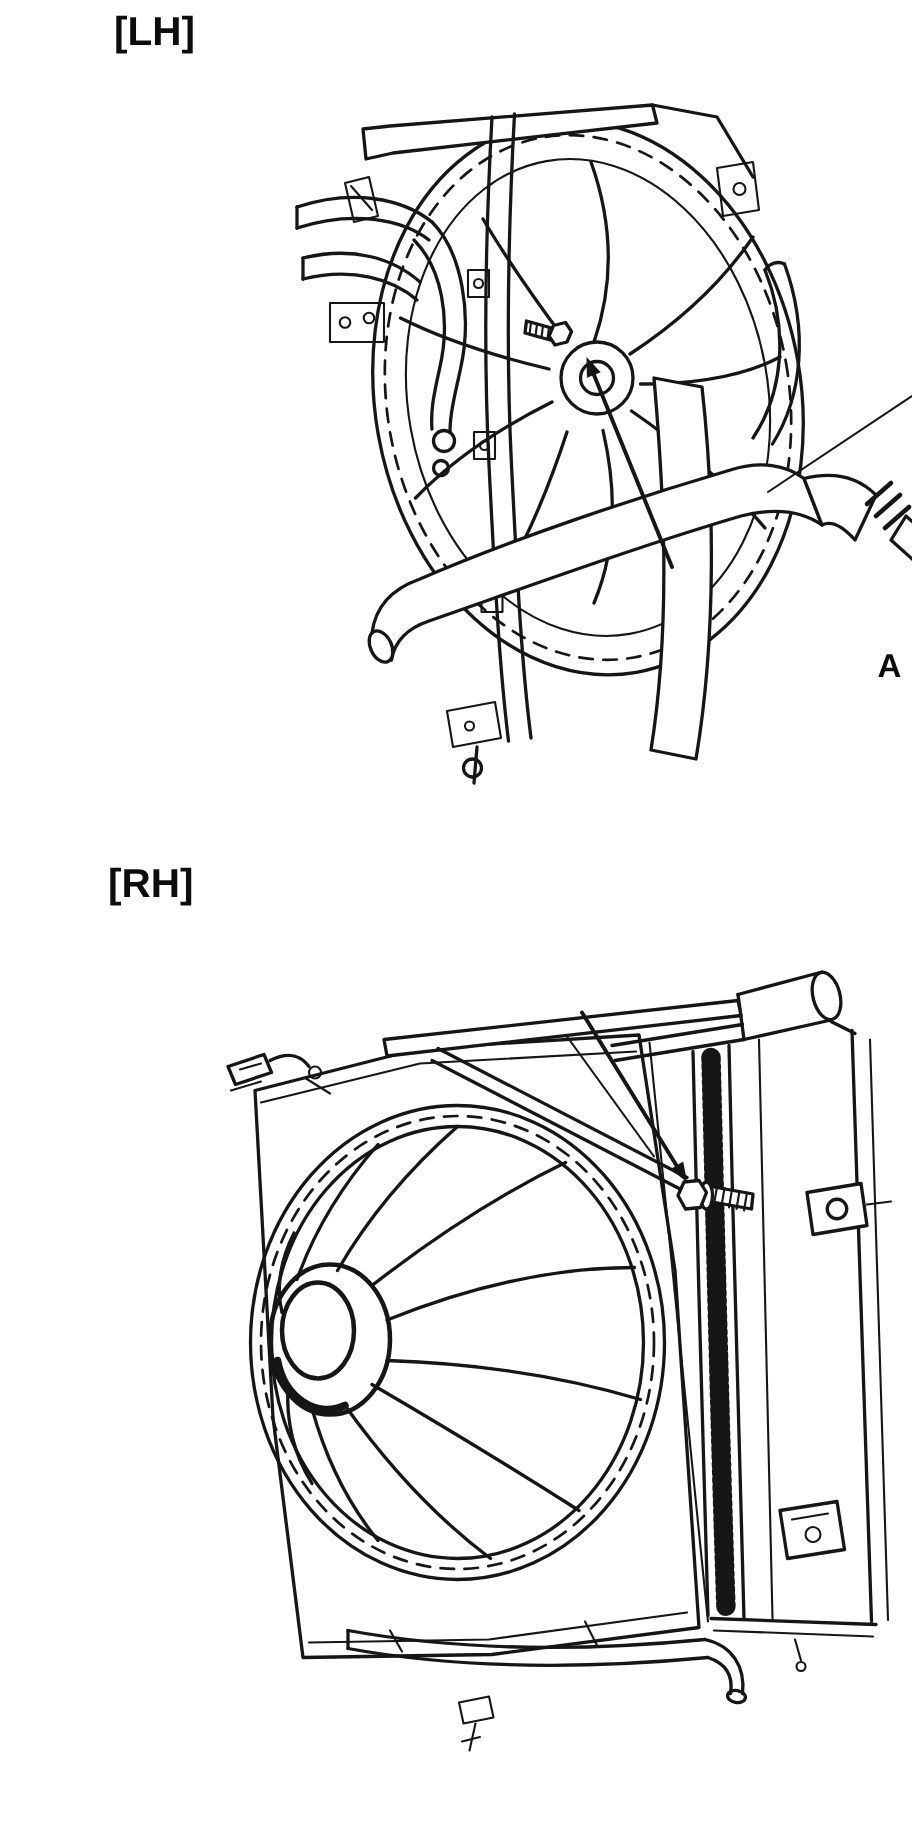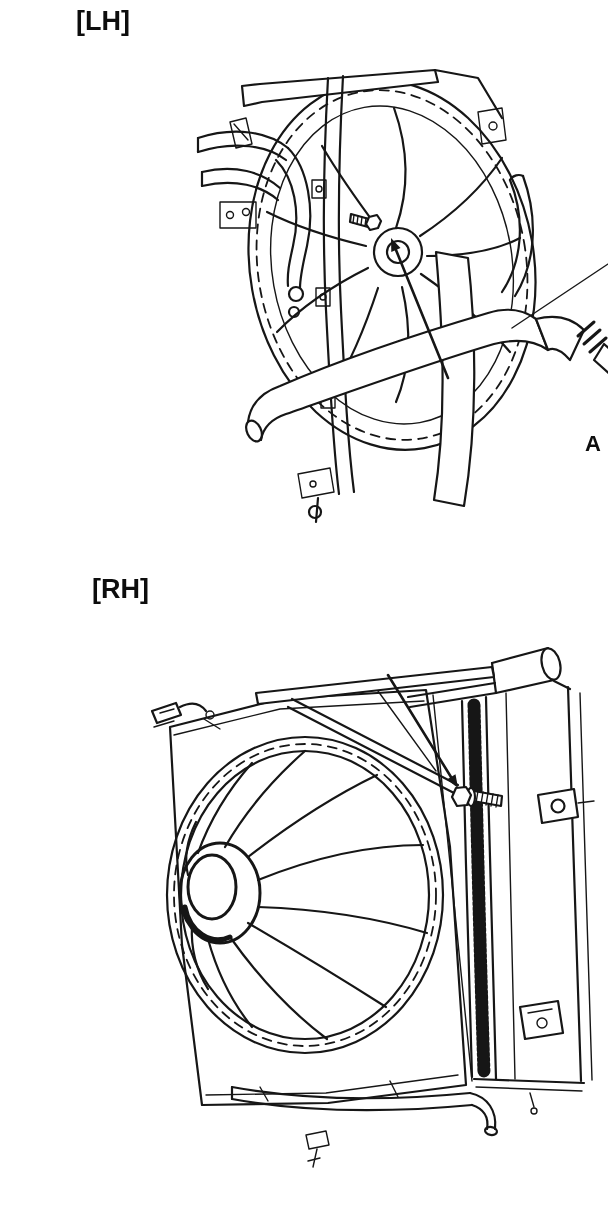--- a/index.html
+++ b/index.html
@@ -4,21 +4,21 @@
 <style>
   html,body{margin:0;padding:0;background:#ffffff;}
   .page{
     position:relative;width:608px;height:1216px;background:#ffffff;overflow:hidden;
     font-family:"Liberation Sans",sans-serif;color:#111;margin-left:40px;
   }
   .fig-label{
     position:absolute;font-weight:bold;font-size:27px;letter-spacing:0px;color:#0d0d0d;
   }
   .fig-label.lh{left:36px;top:6px;}
-  .fig-label.rh{left:52px;top:574px;}
+  .fig-label.rh{left:32px;top:574px;}
   .callout{
     position:absolute;font-weight:bold;font-size:22px;color:#0d0d0d;
   }
   .callout.lh-a{left:405px;top:371px;}
   .illus{position:absolute;}
   .illus.lh{left:140px;top:60px;}
   .illus.rh{left:100px;top:635px;}
   svg .st, svg path, svg line, svg ellipse, svg circle, svg polygon, svg rect{
     fill:none;stroke:#161616;stroke-width:2.2;stroke-linecap:round;stroke-linejoin:round;
   }

